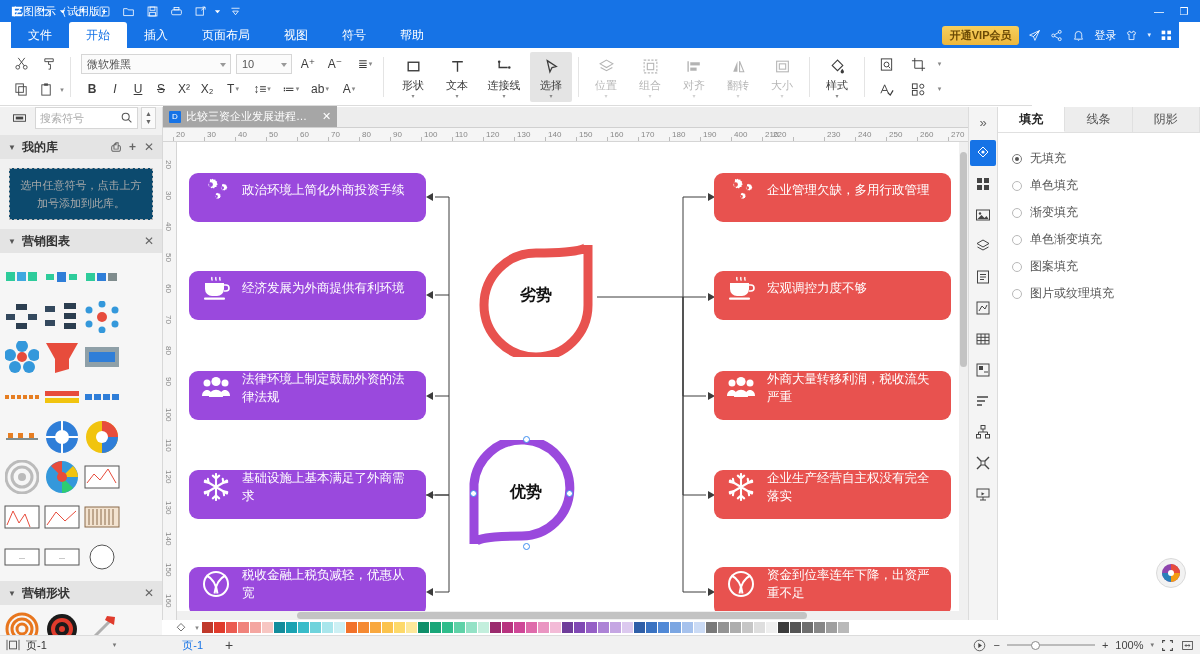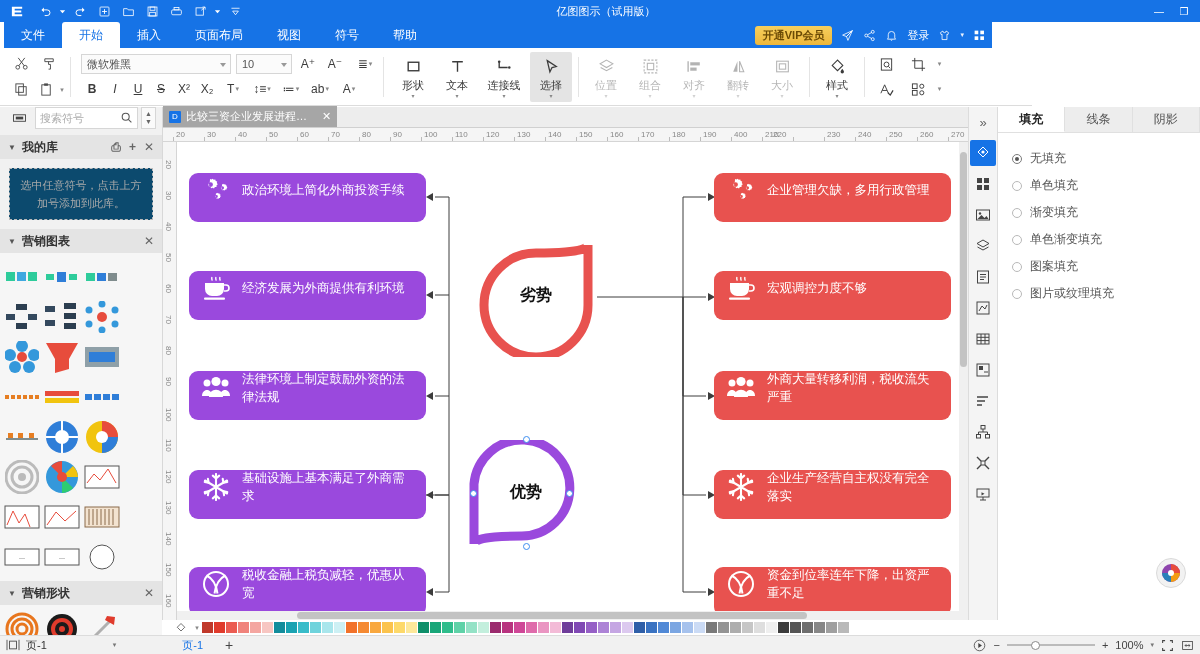--- a/index.html
+++ b/index.html
@@ -16,29 +16,29 @@
     background: #1673e6; display: flex; align-items: center;
   }
   .tb-logo { width: 34px; height: 22px; display: flex; align-items: center; justify-content: center; color:#fff; font-size:13px; font-weight:bold;}
   .tb-icons { display: flex; align-items: center; gap: 2px; }
   .tb-ic {
     width: 22px; height: 20px; display: flex; align-items: center; justify-content: center;
     color: #e8f0fb; font-size: 11px; cursor: default;
   }
   .tb-ic svg { display:block; }
   .tb-title {
-    position: absolute; left: 12px; right: 0; text-align: center;
+    position: absolute; left: 12px; right: 0; text-align: left;
     font-size: 11px; color: #ffffff; line-height: 22px; pointer-events: none;
   }
   .tb-right { position: absolute; right: 4px; top: 0; height: 22px; display: flex; align-items: center; gap: 1px;}
   .tb-win { width: 24px; height: 22px; display:flex; align-items:center; justify-content:center; color:#fff; font-size:10px;}
 
   
   .menubar {
-    position: absolute; top: 22px; left: 4px; width: 988px; height: 26px;
+    position: absolute; top: 22px; left: 11px; width: 1168px; height: 26px;
     background: #1673e6; display: flex; align-items: flex-end;
   }
   .menu-item {
     height: 26px; line-height: 26px; padding: 0 17px; color: #ffffff; font-size: 12px;
   }
   .menu-item.active {
     background: #ffffff; color: #1673e6; border-radius: 3px 3px 0 0;
   }
   .menu-right { position: absolute; right: 6px; top: 0; height: 26px; display: flex; align-items: center; gap: 9px; }
   .vip-btn {

